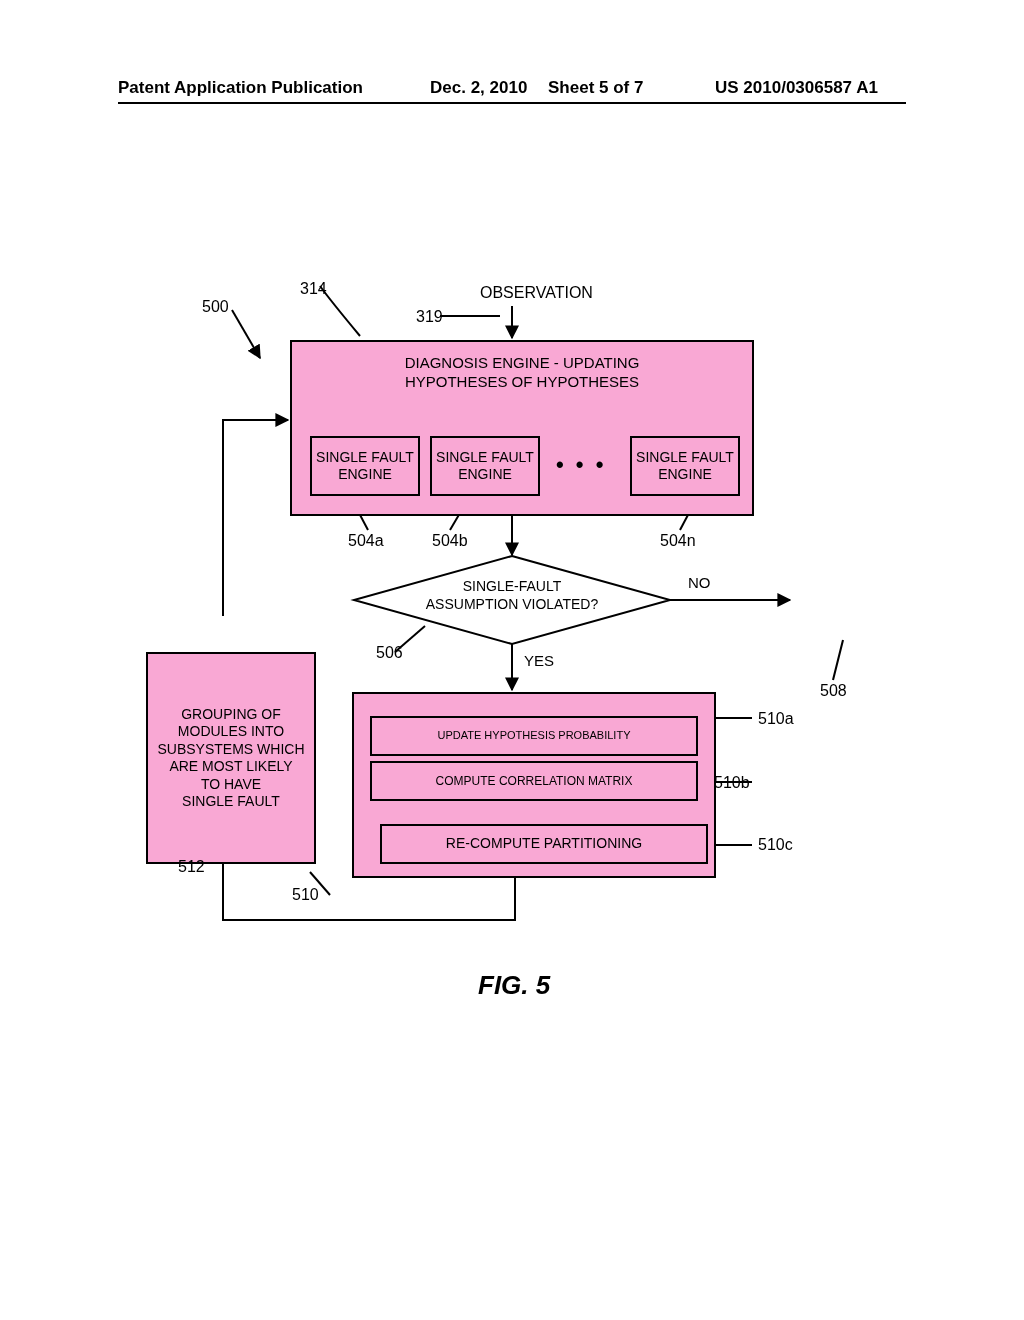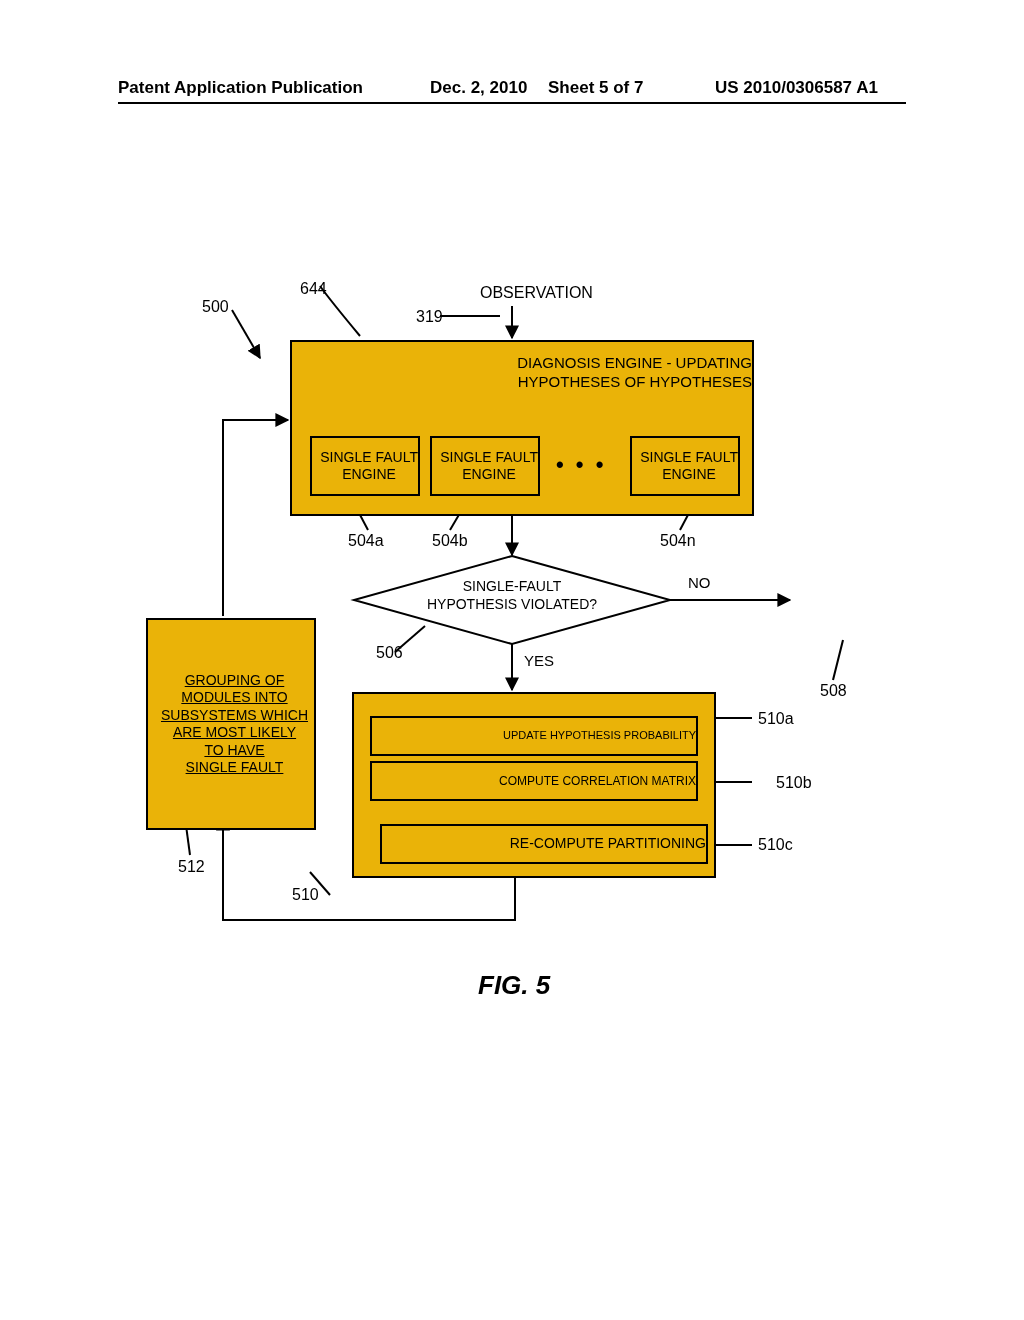--- a/index.html
+++ b/index.html
@@ -25,25 +25,25 @@
   }
   .hdr-text {
     position: absolute;
     top: 78px;
     font-size: 17px;
     font-weight: bold;
   }
   .box {
     position: absolute;
     border: 2px solid #000;
-    background: #eab308;
+    background: #f9a8d4;
     text-align: center;
     font-size: 15px;
     display: flex;
-    align-items: flex-end;
+    align-items: center;
     justify-content: center;
     flex-direction: column;
     line-height: 1.25;
   }
   .label {
     position: absolute;
     font-size: 16px;
     text-align: center;
   }
   .caption {
@@ -126,21 +126,21 @@
 
     <line x1="185" y1="818" x2="190" y2="855" stroke="#000" stroke-width="2"></line>
 
     <polyline points="515,876 515,920 223,920 223,818" fill="none" stroke="#000" stroke-width="2" marker-end="url(#arrow)"></polyline>
     <polyline points="223,616 223,420 288,420" fill="none" stroke="#000" stroke-width="2" marker-end="url(#arrow)"></polyline>
 
   </svg>
 
   <div class="label" style="left:480px; top:284px; font-weight:normal;">OBSERVATION</div>
 
-  <div class="label" style="left:300px; top:280px;">644</div>
+  <div class="label" style="left:300px; top:280px;">314</div>
   <div class="label" style="left:416px; top:308px;">319</div>
   <div class="label" style="left:202px; top:298px;">500</div>
 
   <div class="box" style="left:290px; top:340px; width:460px; height:160px; justify-content:flex-start; padding-top:12px;">
     <div>DIAGNOSIS ENGINE - UPDATING</div>
     <div>HYPOTHESES OF HYPOTHESES</div>
   </div>
 
   <div class="box" style="left:310px; top:436px; width:106px; height:56px; font-size:14px; white-space:pre-line;">SINGLE FAULT
 ENGINE</div>
@@ -148,40 +148,40 @@
 ENGINE</div>
   <div class="dots" style="left:556px; top:452px;">• • •</div>
   <div class="box" style="left:630px; top:436px; width:106px; height:56px; font-size:14px; white-space:pre-line;">SINGLE FAULT
 ENGINE</div>
 
   <div class="label" style="left:348px; top:532px;">504a</div>
   <div class="label" style="left:432px; top:532px;">504b</div>
   <div class="label" style="left:660px; top:532px;">504n</div>
 
   <div class="label" style="left:412px; top:578px; width:200px; font-size:14px;">SINGLE-FAULT</div>
-  <div class="label" style="left:412px; top:596px; width:200px; font-size:14px;">HYPOTHESIS VIOLATED?</div>
+  <div class="label" style="left:412px; top:596px; width:200px; font-size:14px;">ASSUMPTION VIOLATED?</div>
 
   <div class="label" style="left:376px; top:644px;">506</div>
 
   <div class="arrow-label" style="left:688px; top:574px;">NO</div>
   <div class="arrow-label" style="left:524px; top:652px;">YES</div>
 
   <div class="label" style="left:820px; top:682px;">508</div>
 
   <div class="box" style="left:352px; top:692px; width:360px; height:182px; border-width:2px;"></div>
   <div class="box" style="left:370px; top:700px; width:324px; height:36px; font-size:11px;margin-top:16px;">UPDATE HYPOTHESIS PROBABILITY</div>
   <div class="box" style="left:370px; top:761px; width:324px; height:36px; font-size:12px;">COMPUTE CORRELATION MATRIX</div>
   <div class="box" style="left:370px; top:824px; width:324px; height:36px; font-size:14px;margin-left:10px;">RE-COMPUTE PARTITIONING</div>
 
   <div class="label" style="left:758px; top:710px;">510a</div>
-  <div class="label" style="left:776px; top:774px;">510b</div>
+  <div class="label" style="left:714px; top:774px;">510b</div>
   <div class="label" style="left:758px; top:836px;">510c</div>
   <div class="label" style="left:292px; top:886px;">510</div>
 
-  <div class="box" style="left:146px; top:618px; width:154px; height:196px; font-size:14px; white-space:pre-line; padding:6px;text-decoration:underline;">GROUPING OF
+  <div class="box" style="left:146px; top:652px; width:154px; height:196px; font-size:14px; white-space:pre-line; padding:6px;">GROUPING OF
 MODULES INTO
 SUBSYSTEMS WHICH
 ARE MOST LIKELY
 TO HAVE
 SINGLE FAULT</div>
   <div class="label" style="left:178px; top:858px;">512</div>
 
   <div class="caption" style="left:470px; top:970px;margin-left:8px;">FIG. 5</div>
 </div>
 

